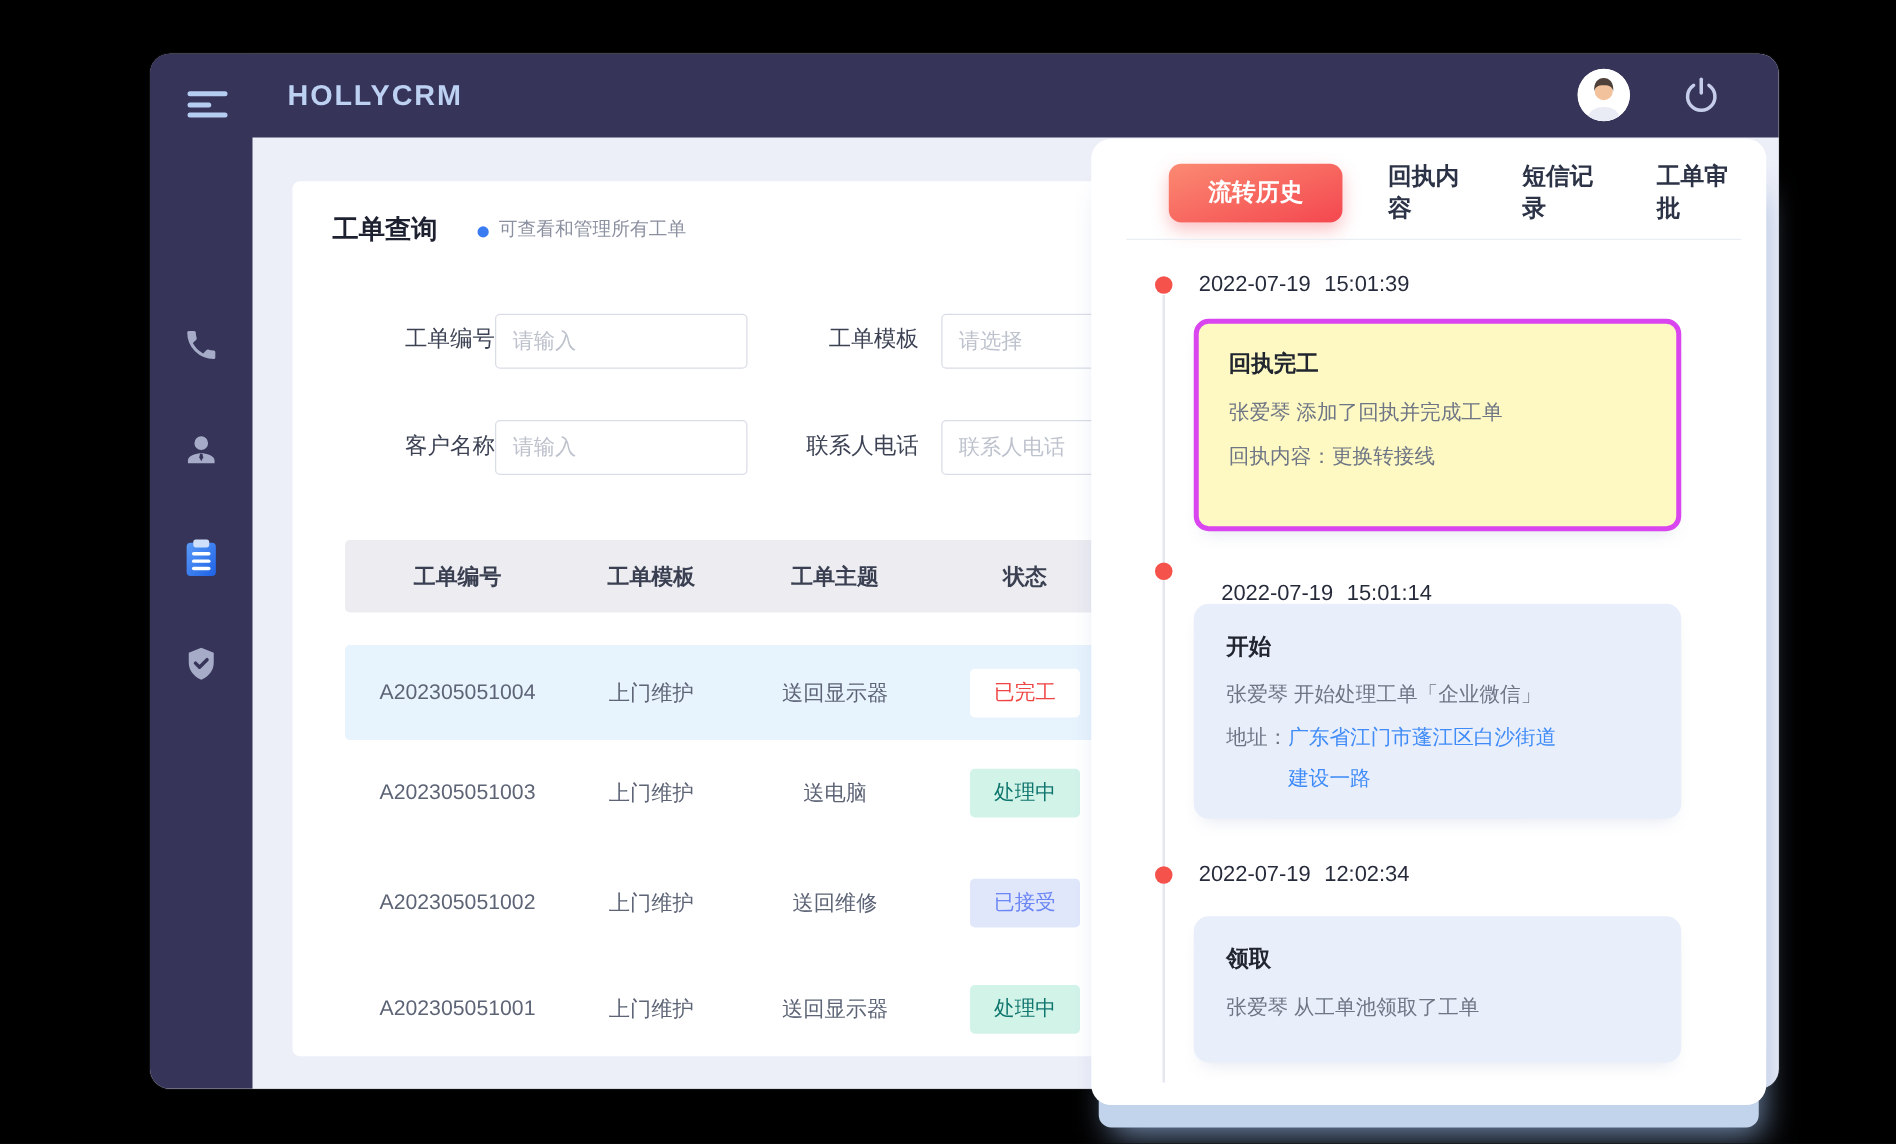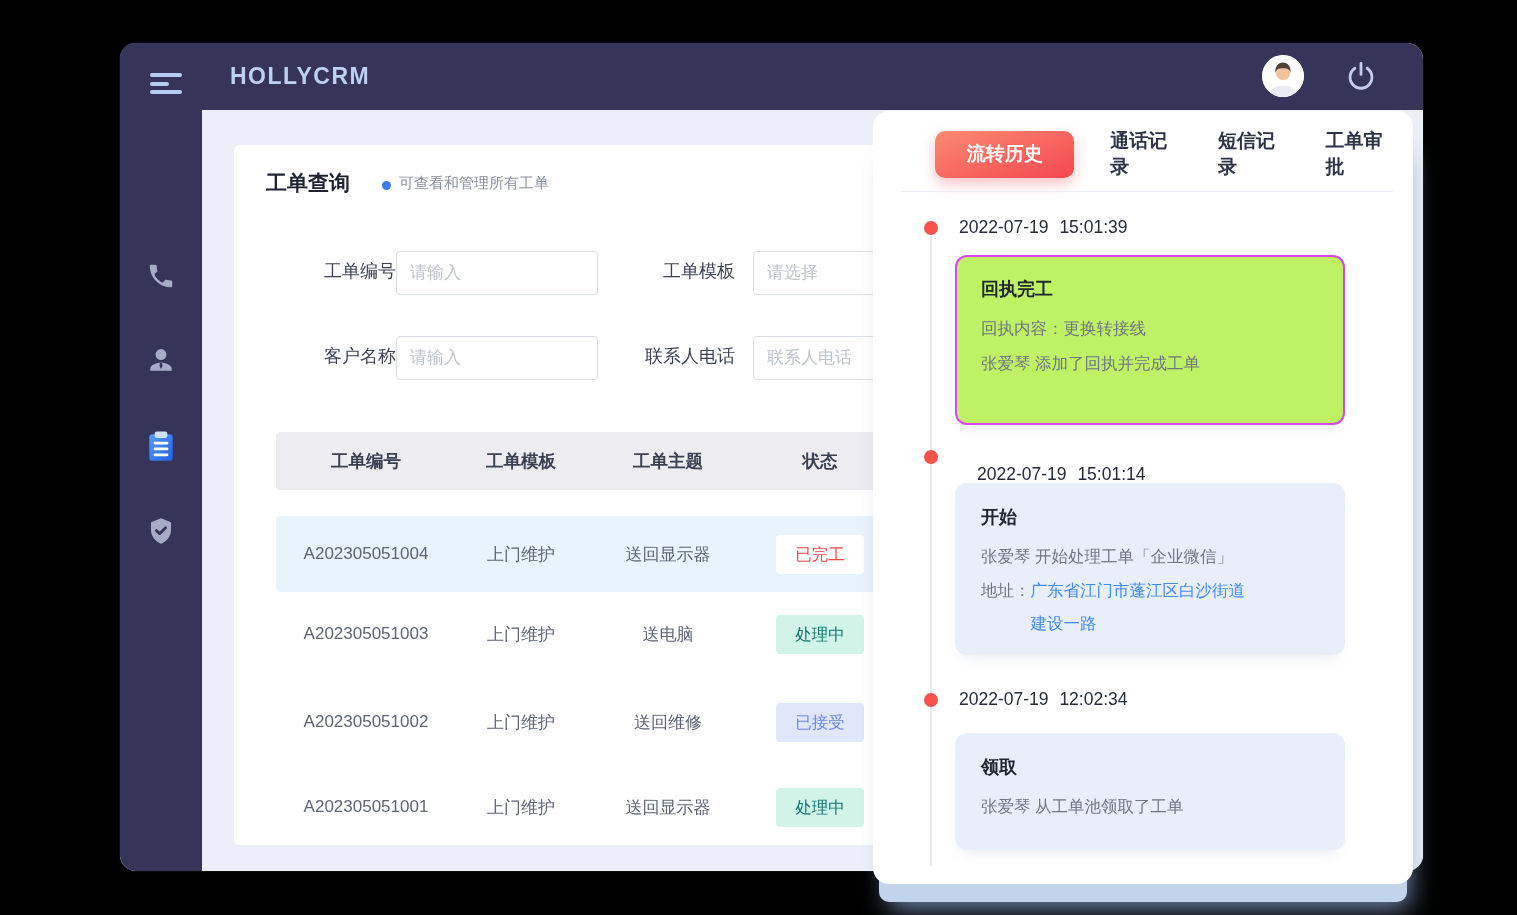--- a/index.html
+++ b/index.html
@@ -73,21 +73,21 @@
   .tabline { position:absolute; left:28px; right:20px; top:80px; height:1px; background:#ebedf4; }
 
   .tl-line { position:absolute; left:57px; top:125px; width:2px; height:630px; background:#e4e7f0; }
   .tl-dot { position:absolute; left:51px; width:14px; height:14px; border-radius:50%; background:#f4524b; z-index:2; }
   .d1 { top:110px; } .d2 { top:339px; } .d3 { top:582px; }
   .tl-date { position:absolute; left:86px; font-size:17.5px; color:#262b3b; word-spacing:6px; }
   .t1 { top:106px; } .t2 { top:353px;margin-left:18px; } .t3 { top:578px; }
 
   .card { position:absolute; left:82px; width:390px; background:#e9eefb; border-radius:12px;
     padding:22px 26px; box-shadow:0 8px 14px -8px rgba(120,140,180,0.25); }
-  .card.hl { background:#bef264; border:2px solid #d946ef; padding:20px 24px; }
+  .card.hl { background:#fef9c3; border:4px solid #d946ef; padding:20px 24px; }
   .c1 { top:144px; height:170px; } .c2 { top:372px; height:172px; } .c3 { top:622px; height:117px; }
   .card h4 { font-size:18px; font-weight:bold; color:#20252f; margin-bottom:10px; }
   .card p { font-size:16.5px; color:#6e7585; line-height:35px; }
   .addr { display:flex; font-size:16.5px; line-height:33px; }
   .addr .al { color:#6e7585; white-space:nowrap; }
   .addr .av { color:#3f8cf8; max-width:220px; }
 </style>
 </head>
 <body>
 
@@ -215,34 +215,34 @@
         </div>
 
       </div>
     </div>
   </div>
 
   <div class="overlay">
 
     <div class="tabs">
       <button class="tab-active">流转历史</button>
-      <div class="tab">通话记录</div>
+      <div class="tab">回执内容</div>
       <div class="tab">短信记录</div>
       <div class="tab">工单审批</div>
     </div>
     <div class="tabline"></div>
 
     <div class="tl-line"></div>
 
     <div class="tl-dot d1"></div>
     <div class="tl-date t1">2022-07-19 15:01:39</div>
     <div class="card hl c1">
       <h4>回执完工</h4>
+      <p>张爱琴 添加了回执并完成工单</p>
       <p>回执内容：更换转接线</p>
-      <p>张爱琴 添加了回执并完成工单</p>
     </div>
 
     <div class="tl-dot d2"></div>
     <div class="tl-date t2">2022-07-19 15:01:14</div>
     <div class="card c2">
       <h4>开始</h4>
       <p>张爱琴 开始处理工单「企业微信」</p>
       <div class="addr">
         <span class="al">地址：</span>
         <span class="av">广东省江门市蓬江区白沙街道建设一路</span>

